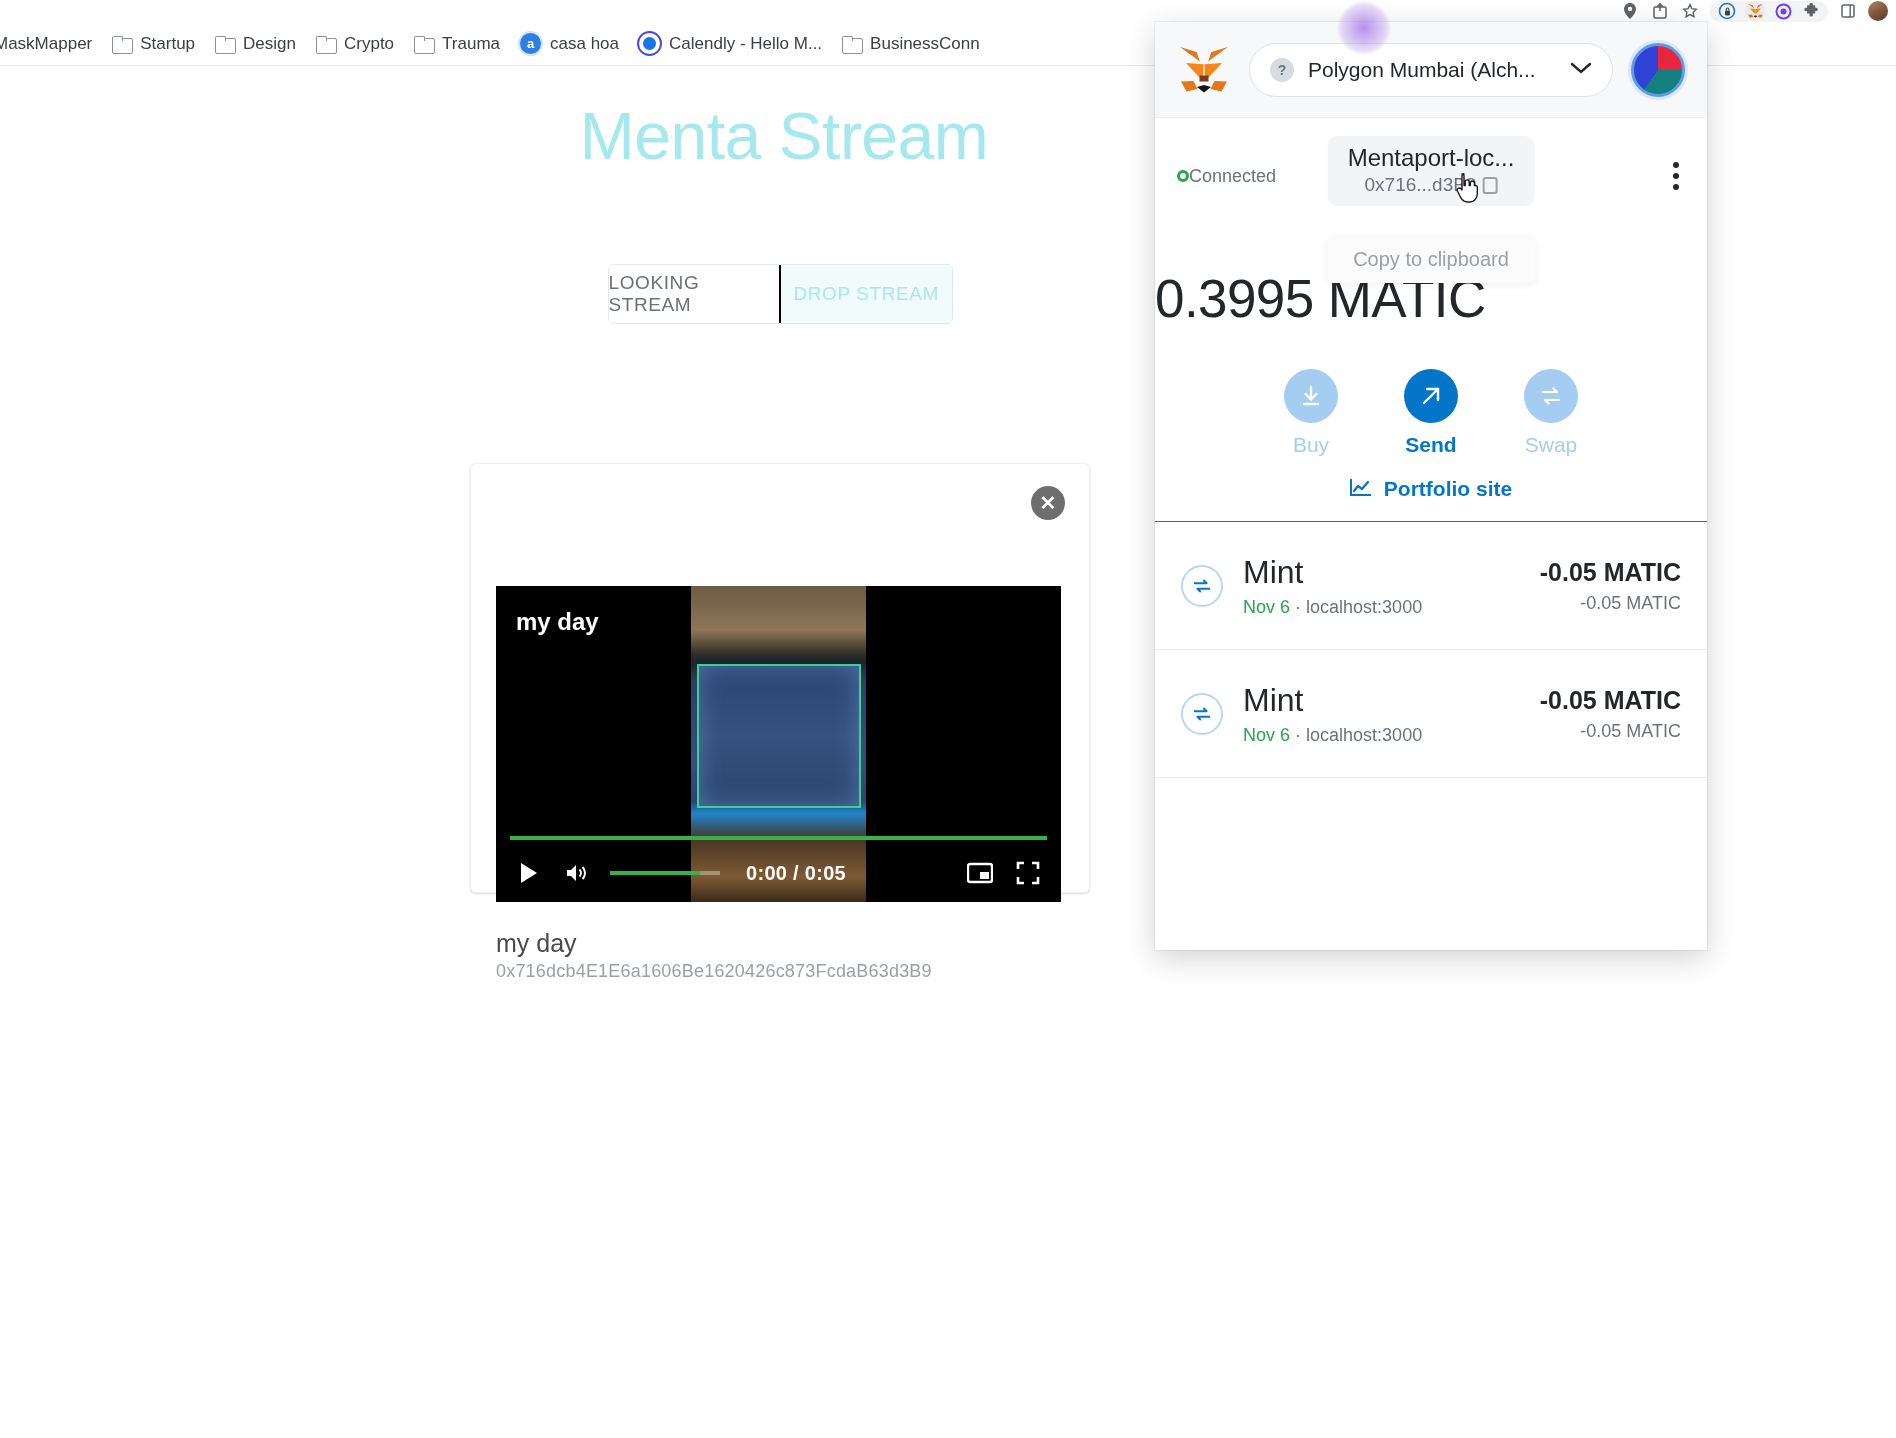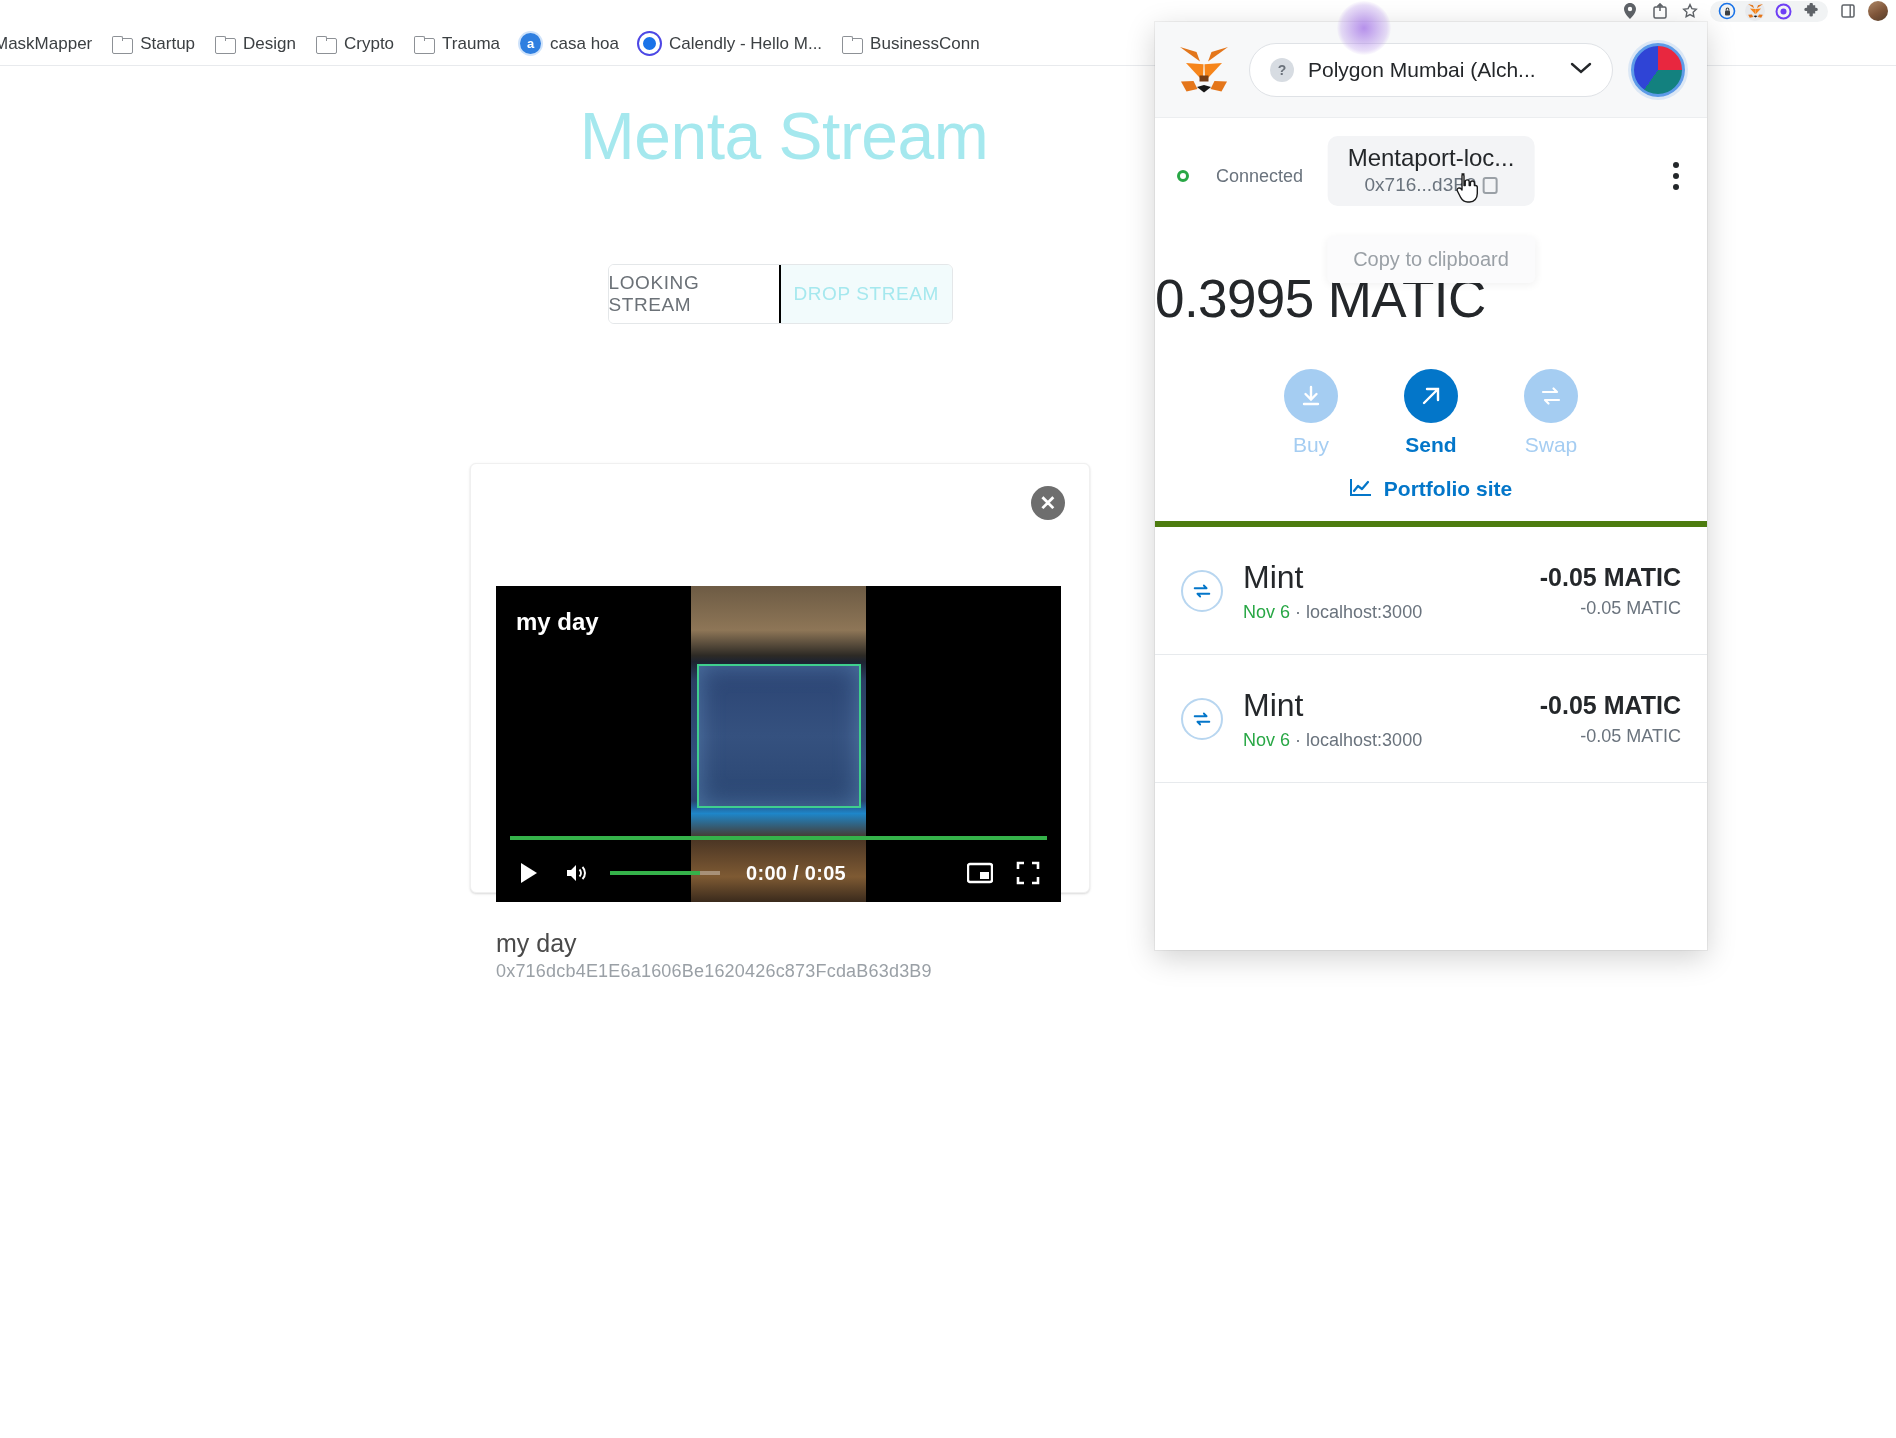--- a/index.html
+++ b/index.html
@@ -164,21 +164,21 @@
     width: 54px; height: 54px; border-radius: 50%; flex: none;
     box-shadow: 0 0 0 3px #dbe7f5;
     background:
       conic-gradient(from 0deg, #e8273f 0deg 90deg, #13817f 90deg 215deg, #2f44d6 215deg 360deg);
     border: 3px solid #5d9be8;
   }
 
   .mm-account-row {
     height: 116px; display: flex; align-items: center; padding: 0 22px; position: relative;
   }
-  .mm-connected { display: flex; align-items: center; gap: 27px; font-size: 18px; color: #6a737d; }
+  .mm-connected { display: flex; align-items: center; gap: 0; font-size: 18px; color: #6a737d; }
   .mm-conn-dot { width: 12px; height: 12px; border-radius: 50%; background: #fff; border: 3px solid #28a745; flex:none;}
   .mm-acct-box {
     position: absolute; left: 50%; transform: translateX(-50%); top: 18px;
     background: #f3f4f6; border-radius: 10px; padding: 8px 20px 10px;
     text-align: center; min-width: 184px; cursor: pointer;
   }
   .mm-acct-name { font-size: 24px; font-weight: 400; color: #24272a; white-space: nowrap; }
   .mm-acct-addr { font-size: 19px; color: #6a737d; display:flex; align-items:center; justify-content:center; gap:6px; margin-top:2px;}
   .copy-ico { width: 15px; height: 17px; border: 2px solid #9aa0a6; border-radius: 3px; display:inline-block; }
   .mm-kebab { position: absolute; right: 28px; top: 50%; transform: translateY(-50%); cursor: pointer;
@@ -217,21 +217,21 @@
   .mm-tabs { display: flex; margin-top: 36px; border-bottom: 1px solid #e7eaed; }
   .mm-tab {
     flex: 1; text-align: center; padding: 20px 0 22px;
     font-size: 23px; color: #24272a; cursor: pointer;
   }
   .mm-tab.active { color: #0376c9; box-shadow: inset 0 -4px 0 0 #0376c9; }
 
   .mm-portfolio {
     display: flex; align-items: center; justify-content: center; gap: 12px;
     padding: 20px 0; color: #0376c9; font-size: 21px; font-weight: 600;
-    border-bottom: 6px solid #4d7c0f; cursor: pointer;
+    border-bottom: 1px solid #4d7c0f; cursor: pointer;
   }
   .mm-tx {
     display: flex; align-items: center; gap: 20px; padding: 26px 26px;
     border-bottom: 1px solid #e7eaed; height: 128px;
   }
   .mm-tx-ico {
     width: 42px; height: 42px; border-radius: 50%; border: 2px solid #b8d6f0;
     display:flex; align-items:center; justify-content:center; color:#0376c9; flex:none;
   }
   .mm-tx-main { flex: 1; }

